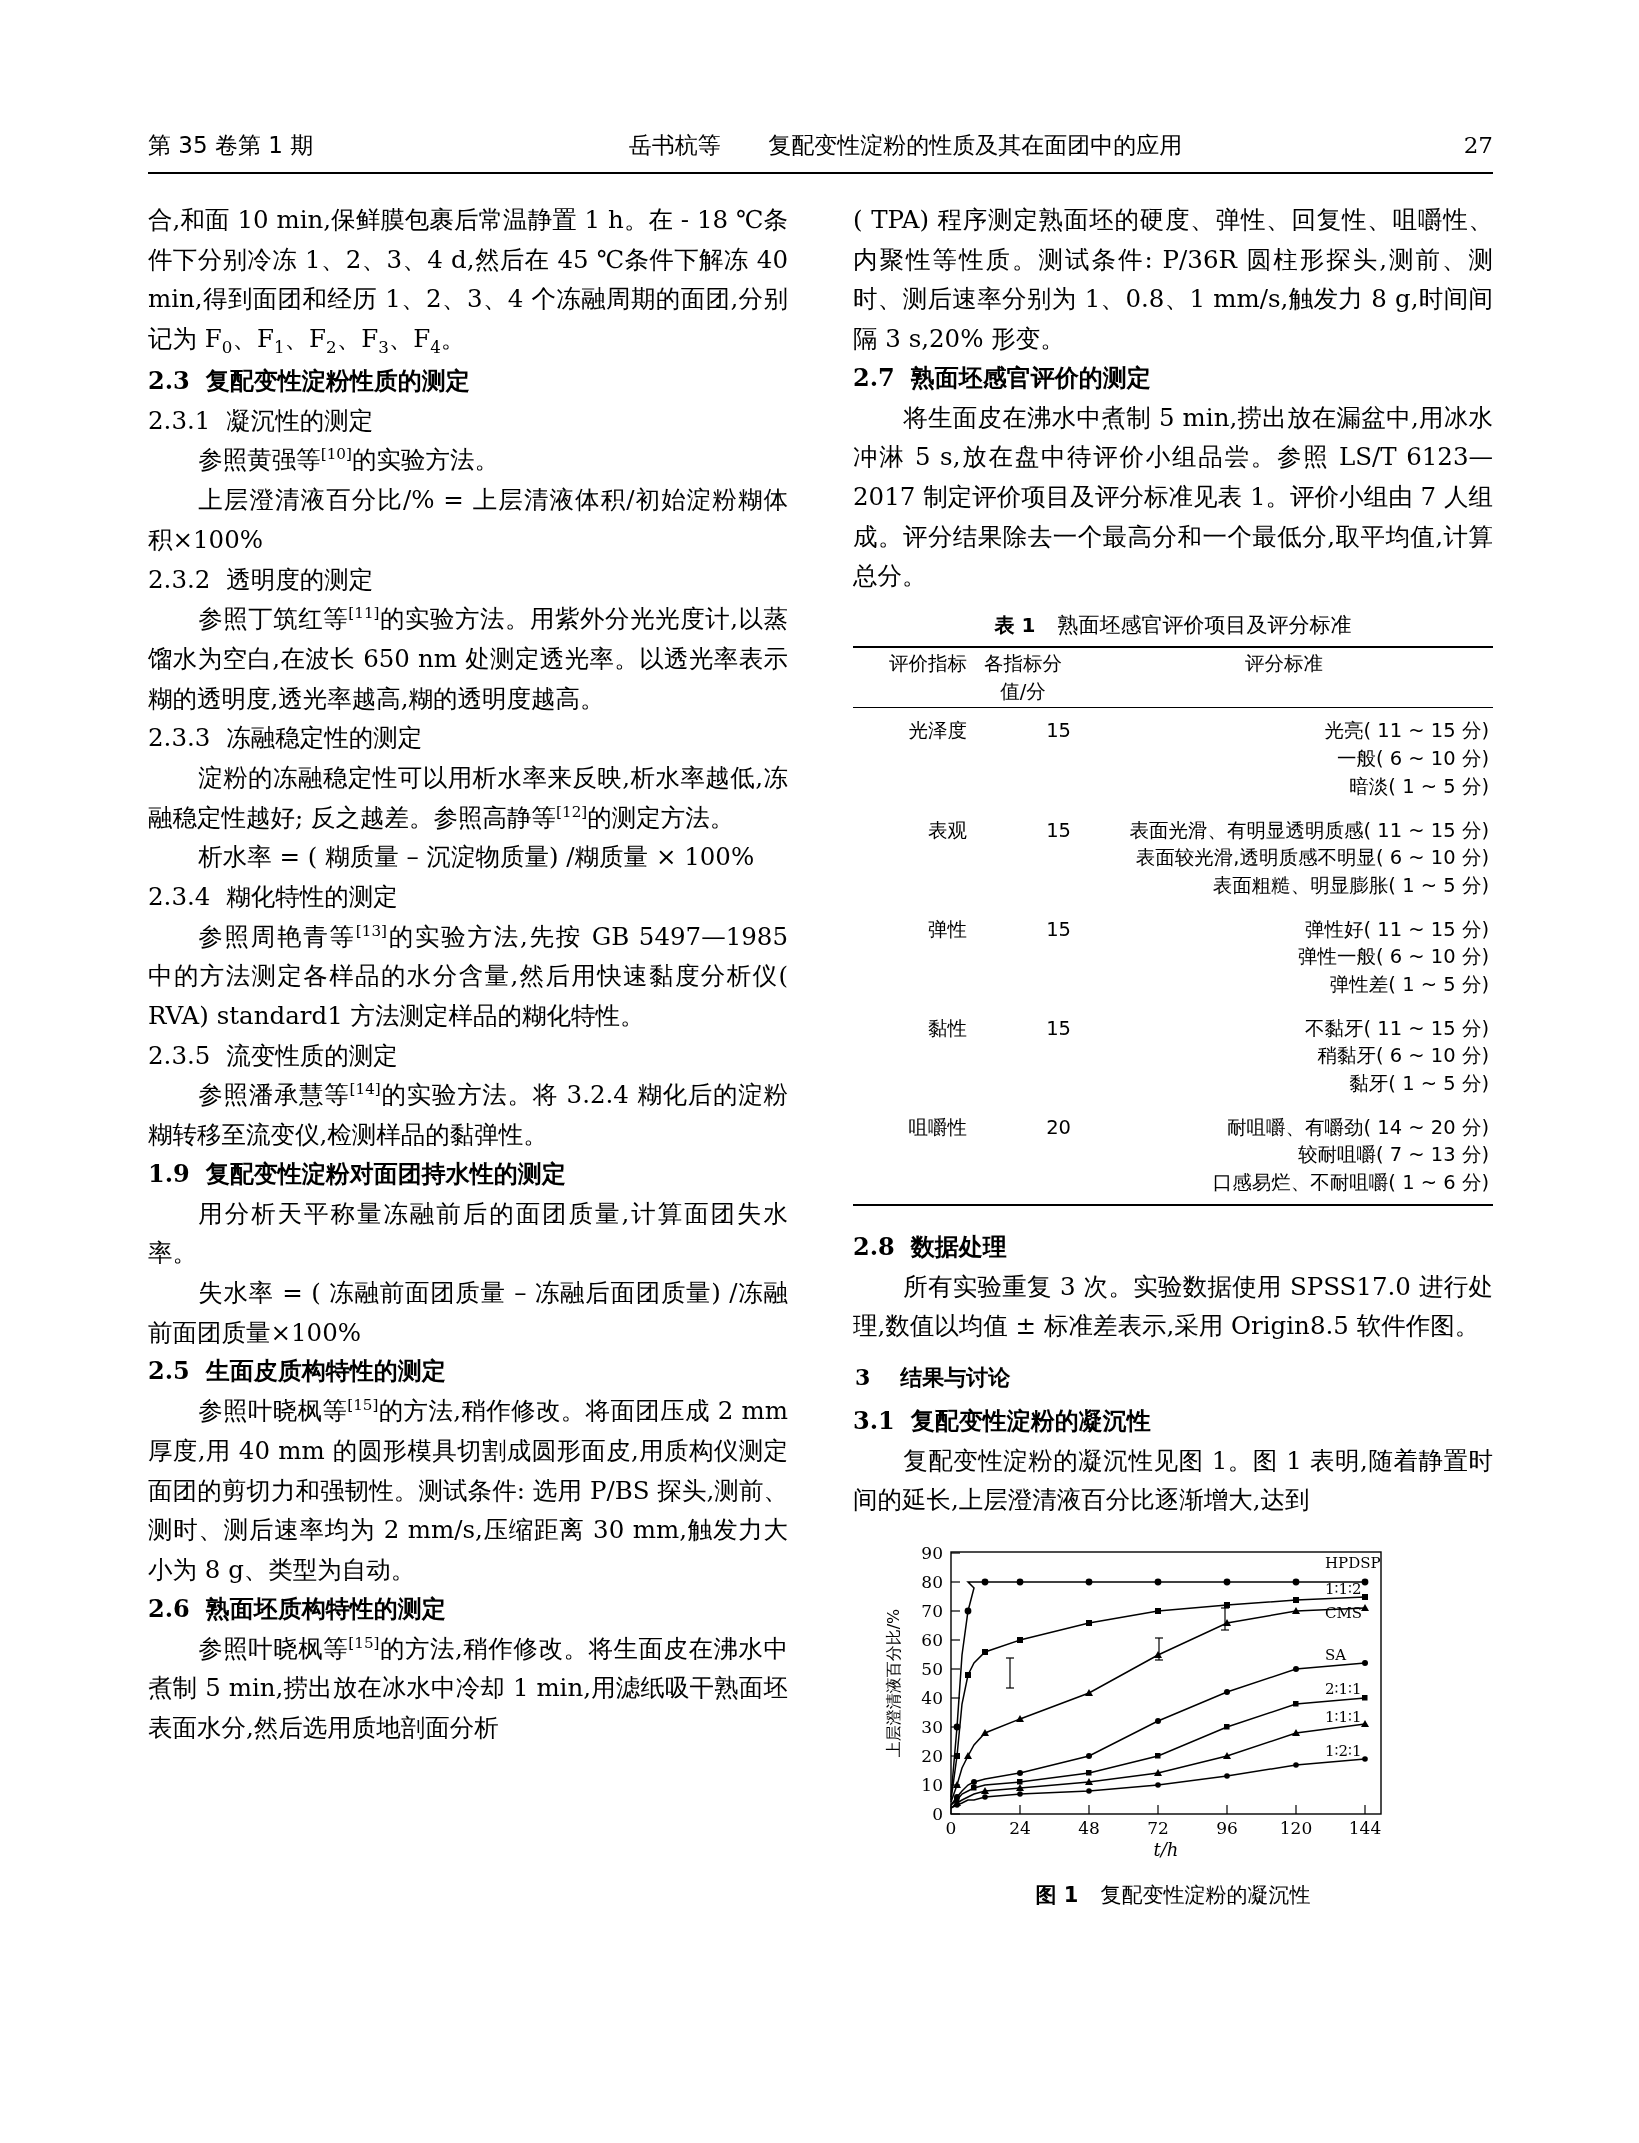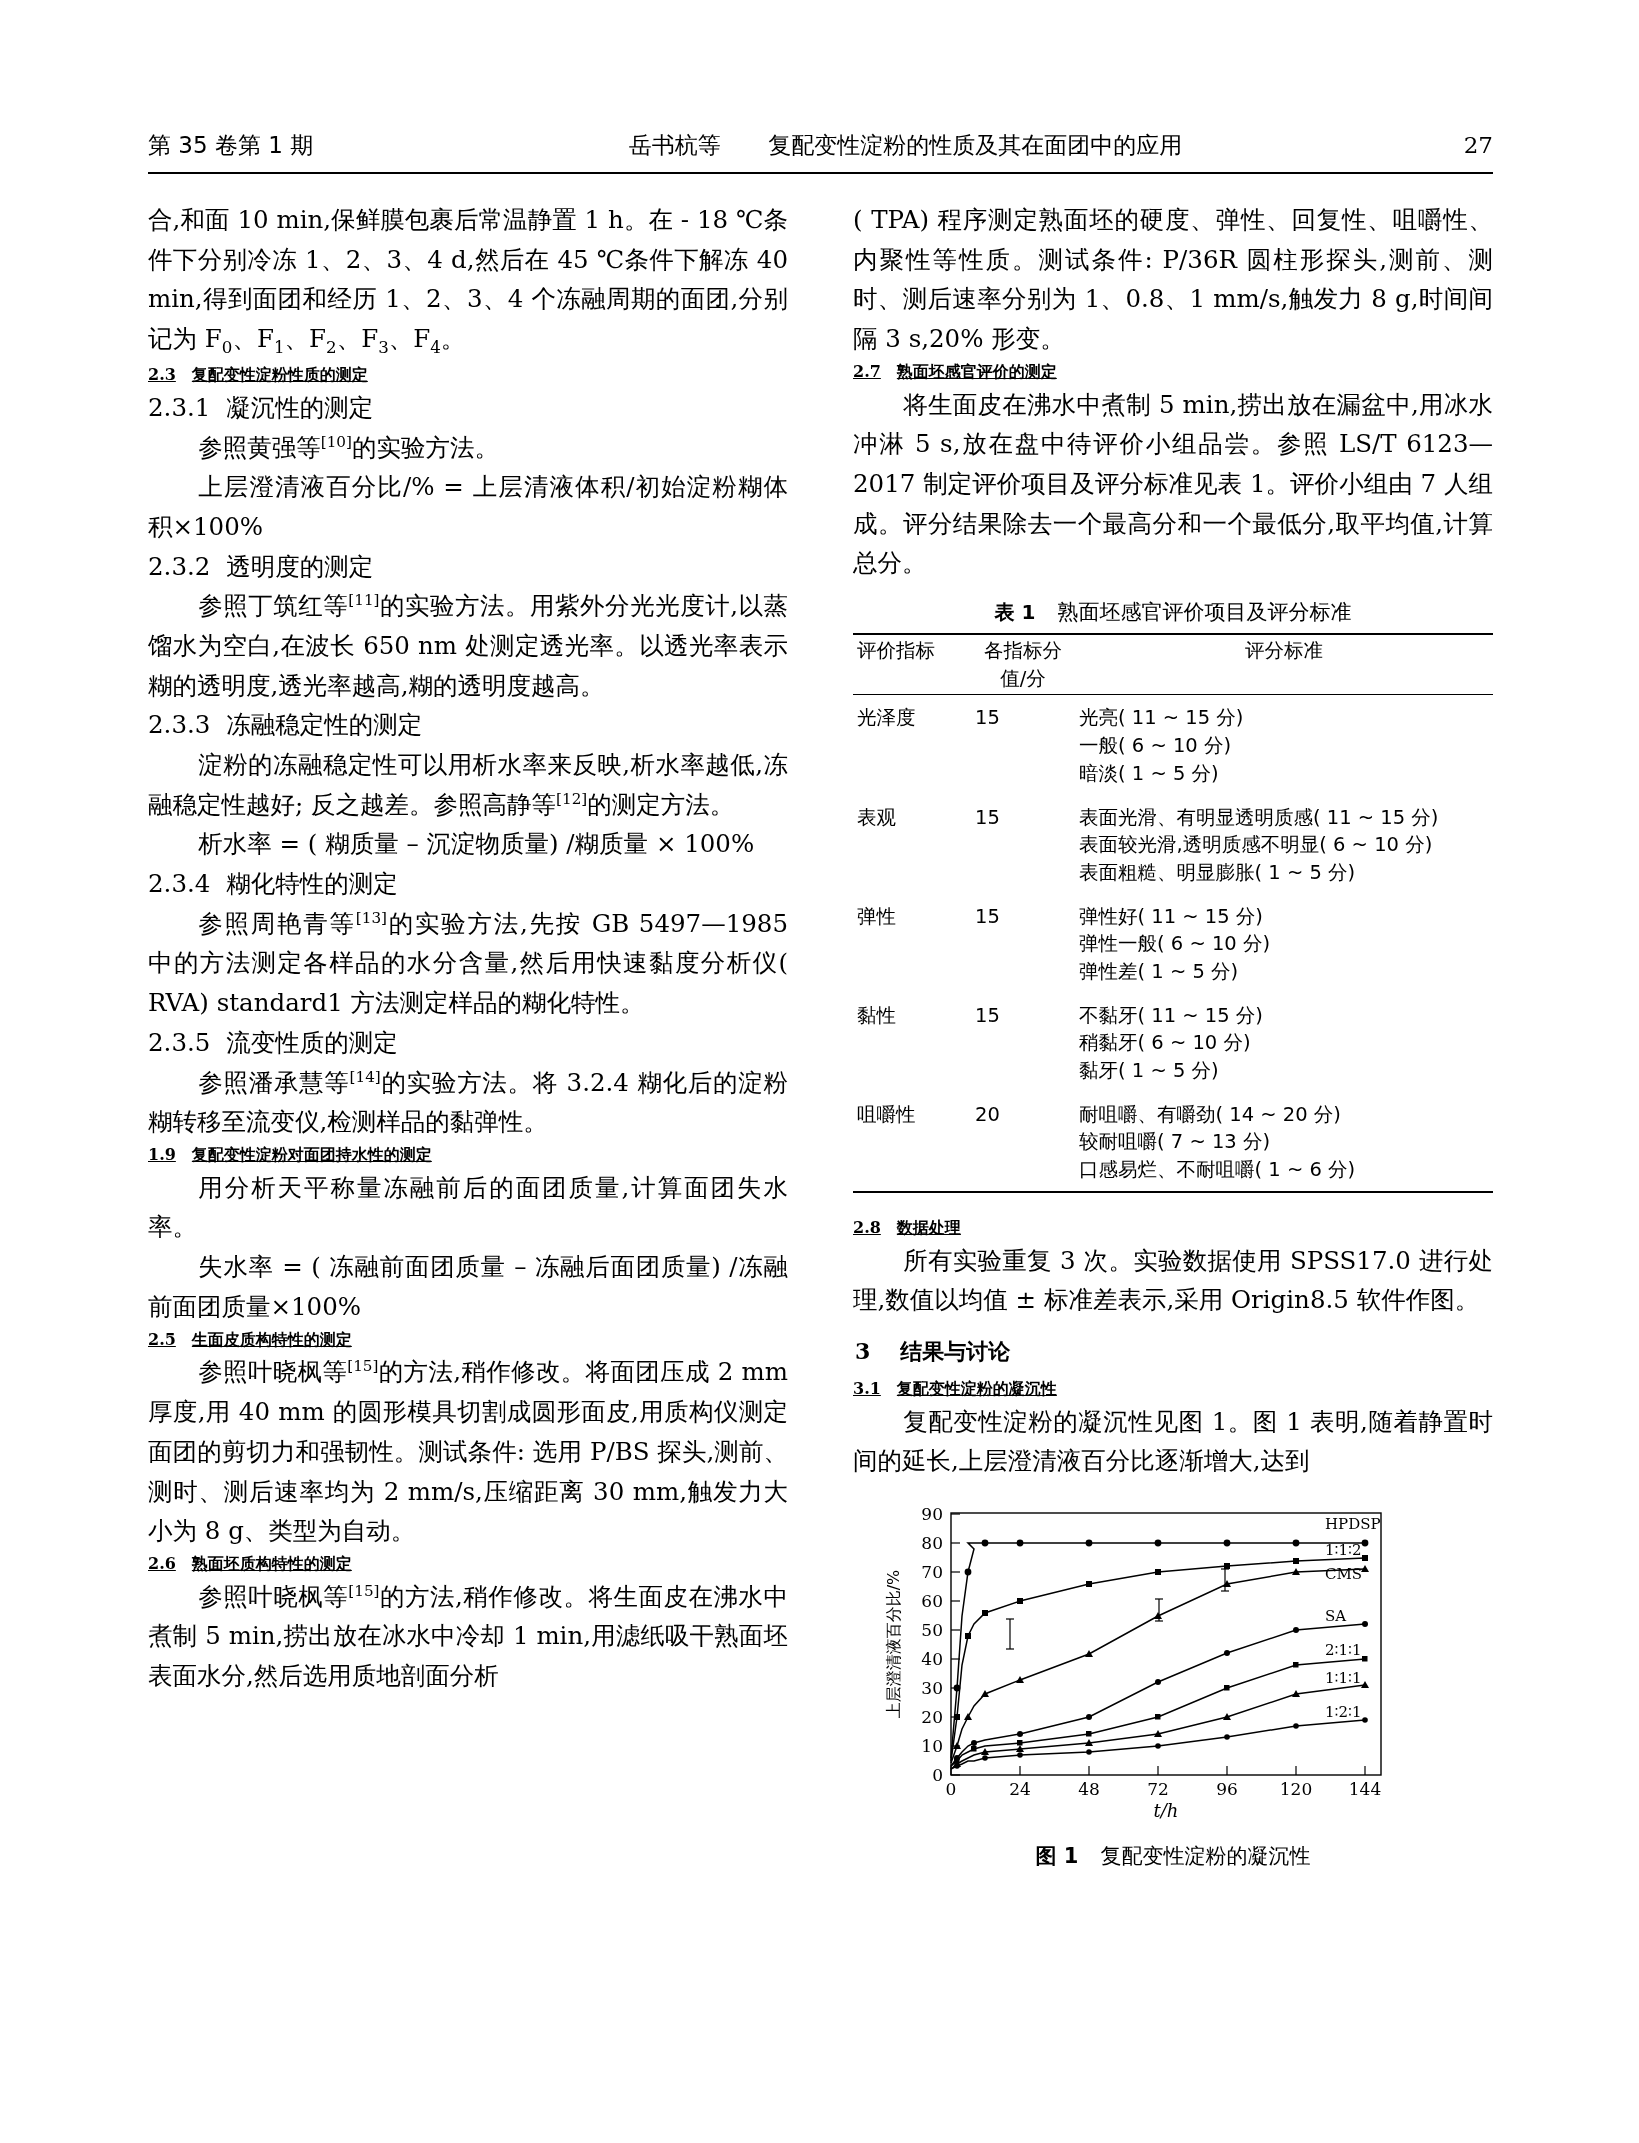--- a/index.html
+++ b/index.html
@@ -54,22 +54,21 @@
     text-align: justify;
   }
   .col-left { left: 148px; }
   .col-right { left: 853px; }
   p { margin: 0; text-indent: 0; }
   p.ind { text-indent: 2.05em; }
   .sec {
     margin: 0;
     font-weight: bold;
     font-family: "DejaVu Sans", "Liberation Sans", sans-serif;
-    font-size: 16px;
-    text-decoration: underline;
+    font-size: 24px;
   }
   .sec .num { font-family: "DejaVu Serif", serif; font-weight: bold; margin-right: 16px; }
   .subsec {
     margin: 0;
     font-family: "DejaVu Serif", "Liberation Serif", serif;
     font-size: 24.5px;
   }
   .subsec .num { margin-right: 16px; }
   sup { font-size: 0.62em; vertical-align: super; line-height: 0; }
   .bigsec {
@@ -92,21 +91,21 @@
   table.eval {
     width: 100%;
     border-collapse: collapse;
     font-size: 19.5px;
     font-family: "DejaVu Sans", "Liberation Sans", sans-serif;
     line-height: 1.42;
   }
   table.eval th, table.eval td {
     padding: 2px 4px;
     vertical-align: top;
-    text-align: left;
+    text-align: right;
   }
   table.eval thead th { font-weight: normal; }
   .rule-top { border-top: 2.2px solid #000; }
   .rule-mid { border-top: 1.1px solid #000; }
   .rule-bot { border-bottom: 2.2px solid #000; }
   td.c-idx { width: 110px; white-space: nowrap; }
   td.c-score { width: 96px; text-align: center; }
   td.c-crit { }
   tr.grp td { padding-top: 9px; padding-bottom: 7px; }
   

